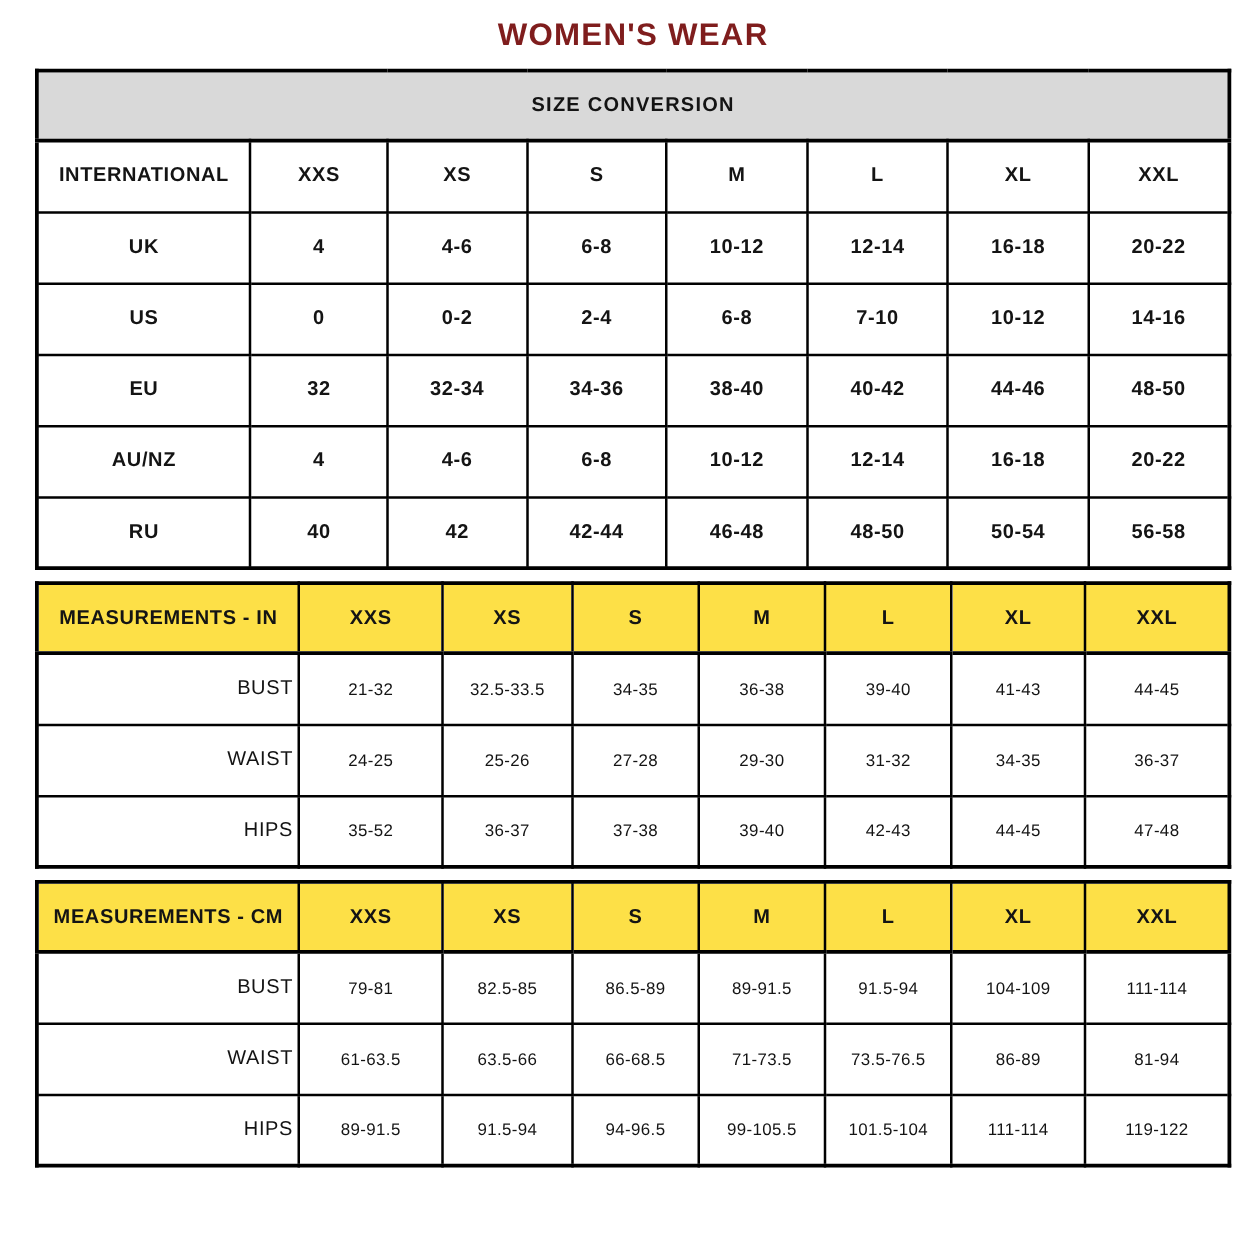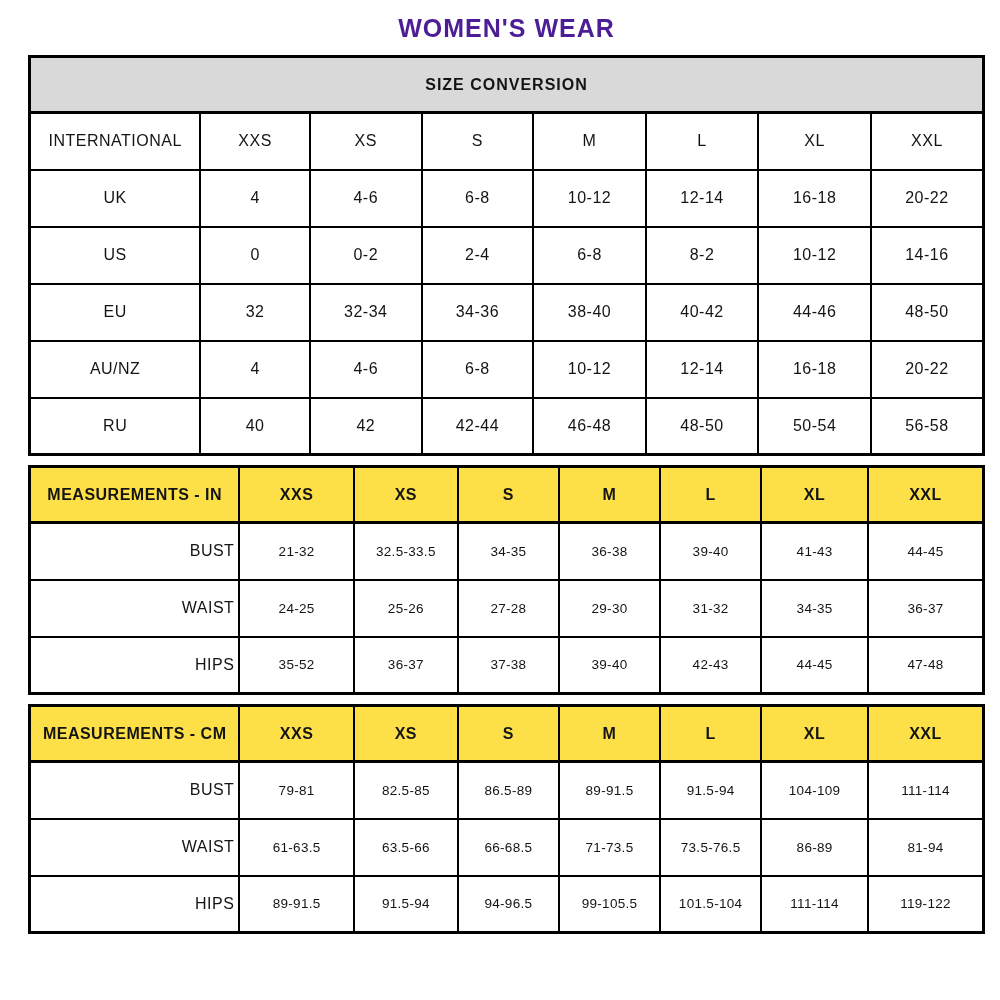--- a/index.html
+++ b/index.html
@@ -11,21 +11,21 @@
     color: #141414;
   }
   .page { padding: 10px 15px 0 28px; }
 
   .title {
     text-align: center;
     font-size: 25px;
     font-weight: 700;
     letter-spacing: 1px;
     margin: 4px 0 12px 0;
-    color: #4c1d95;
+    color: #7f1d1d;
   }
 
   table.tbl {
     width: 100%;
     border-collapse: collapse;
     border: 3px solid #000;
     table-layout: fixed;
     padding-left: 32px;
   }
   table.tbl + table.tbl { margin-top: 9px; }
@@ -40,21 +40,21 @@
 
   
   .tbl-conversion th.span-hdr {
     background: #d9d9d9;
     height: 56px;
     font-size: 16px;
     font-weight: 700;
     letter-spacing: 1px;
     border-bottom: 3px solid #000;
   }
-  .tbl-conversion td { height: 57px; font-size: 16px; font-weight: 400; letter-spacing: 0.5px; }
+  .tbl-conversion td { height: 57px; font-size: 16px; font-weight: 700; letter-spacing: 0.5px; }
 
   
   .tbl-meas thead th {
     background: #fde047;
     height: 56px;
     font-size: 16px;
     font-weight: 700;
     letter-spacing: 0.5px;
     border-bottom: 3px solid #000;
   }
@@ -104,21 +104,21 @@
           <td>12-14</td>
           <td>16-18</td>
           <td>20-22</td>
         </tr>
         <tr>
           <td>US</td>
           <td>0</td>
           <td>0-2</td>
           <td>2-4</td>
           <td>6-8</td>
-          <td>8-2</td>
+          <td>7-10</td>
           <td>10-12</td>
           <td>14-16</td>
         </tr>
         <tr>
           <td>EU</td>
           <td>32</td>
           <td>32-34</td>
           <td>34-36</td>
           <td>38-40</td>
           <td>40-42</td>

